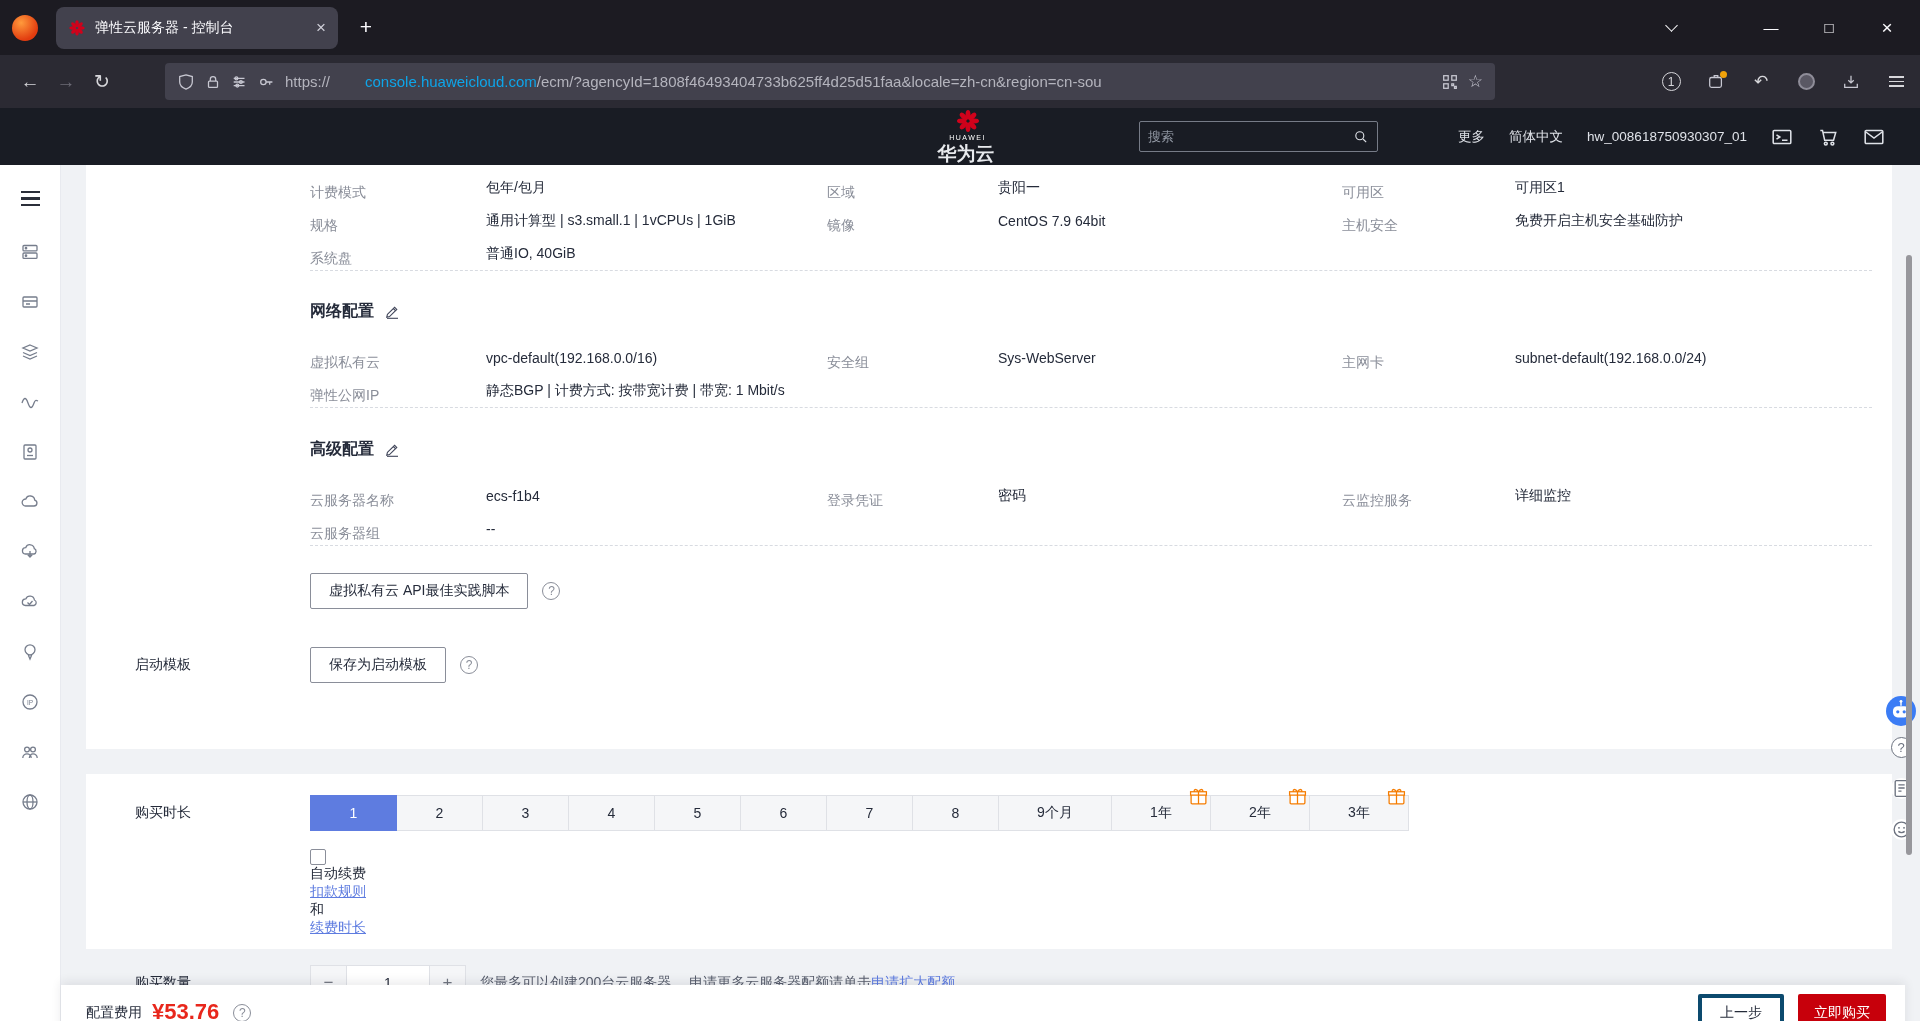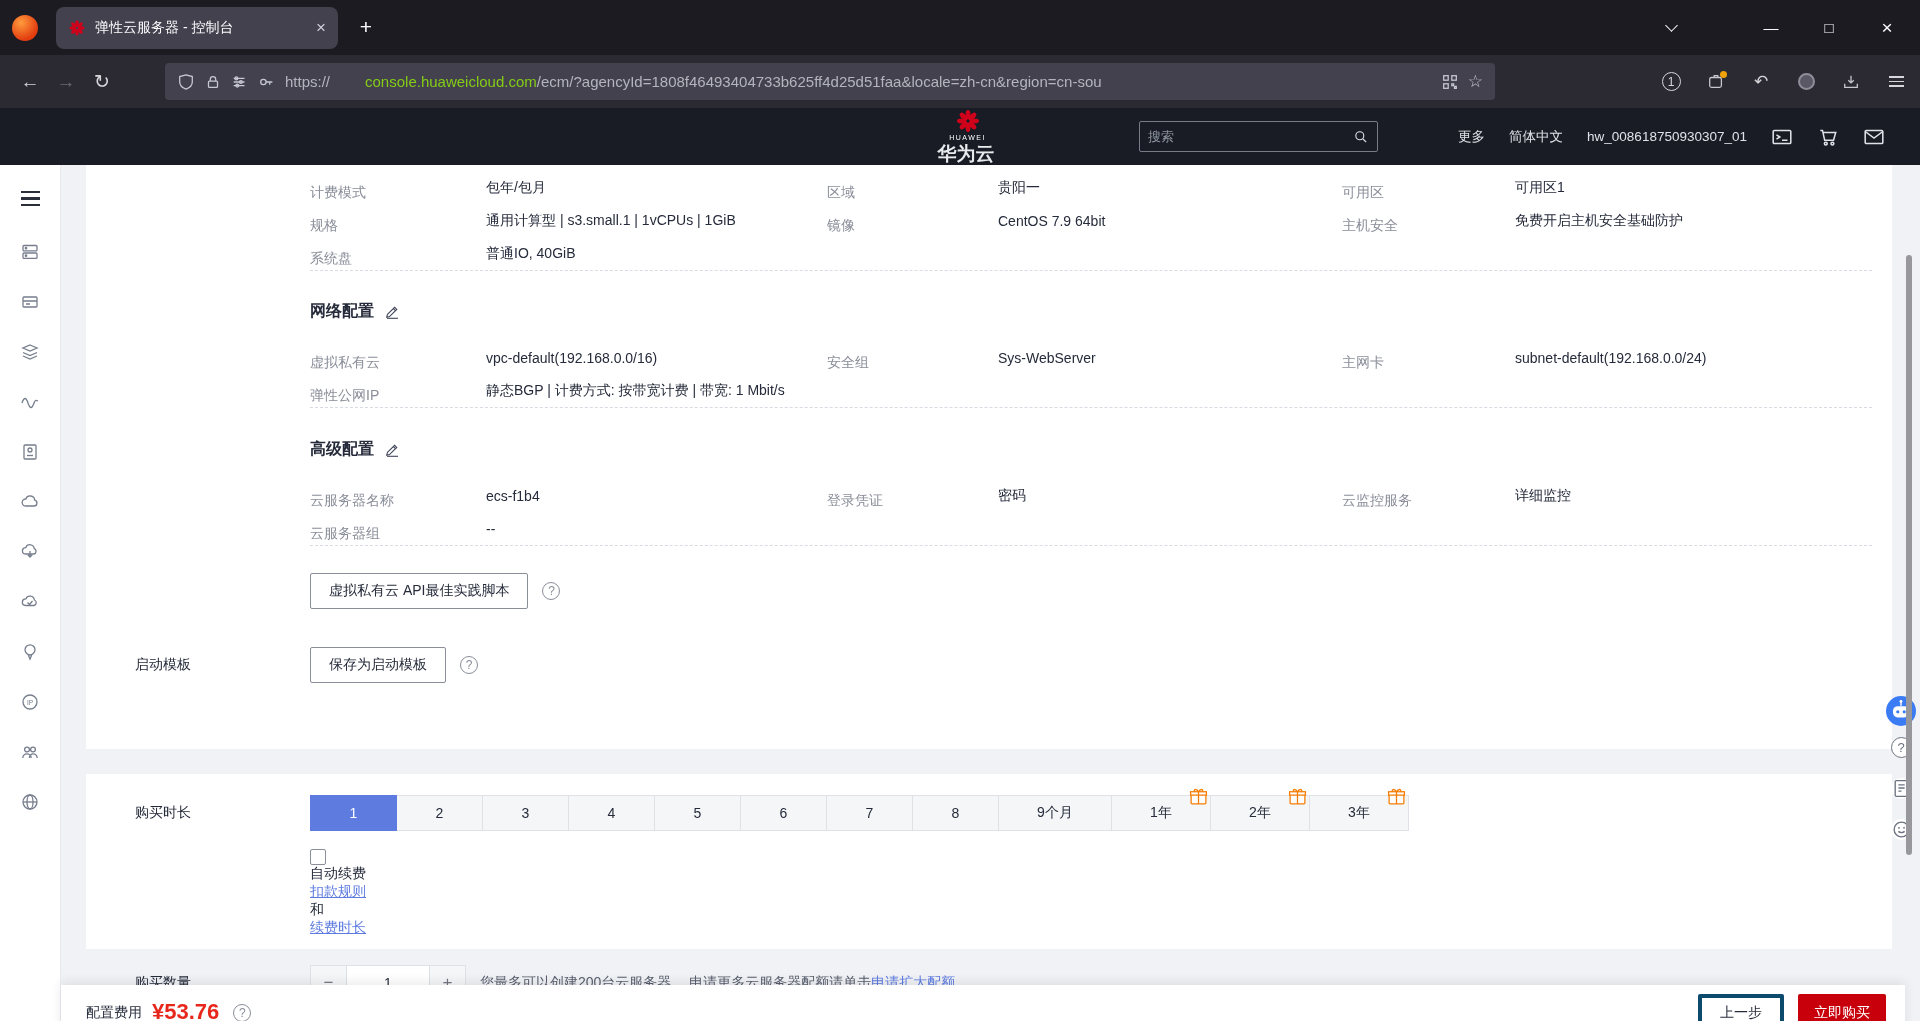--- a/index.html
+++ b/index.html
@@ -24,21 +24,21 @@
   .chev { width:9px; height:9px; border-right:1.6px solid #fbfbfe; border-bottom:1.6px solid #fbfbfe;
     transform:rotate(45deg); margin-top:-4px; }
 
   .urlrow { position:absolute; top:55px; left:0; right:0; height:53px; background:#2b2a33;
     display:flex; align-items:center; color:#d7d7db; }
   .nav-btn { width:36px; text-align:center; font-size:19px; flex:none; }
   .nav-btn.dim { color:#6d6c77; }
   .urlfield { position:absolute; left:165px; top:8px; width:1330px; height:37px; background:#42414d;
     border-radius:4px; display:flex; align-items:center; padding:0 12px; font-size:15px; gap:9px; }
   .url-text { white-space:nowrap; overflow:hidden; flex:1; color:#b4b4bd; }
-  .url-text .domain { color:#84cc16;padding-left:35px; }
+  .url-text .domain { color:#0ea5e9;padding-left:35px; }
   .ficon { width:18px; height:18px; flex:none; stroke:#c8c8d2; fill:none; stroke-width:1.4; }
   .star { color:#c8c8d2; font-size:17px; flex:none; }
   .toolbar-right { position:absolute; right:12px; top:0; height:53px; display:flex; align-items:center; gap:21px; }
   .tb-icon { width:24px; height:24px; display:flex; align-items:center; justify-content:center;
     color:#d7d7db; font-size:17px; position:relative; }
   .badge-circle { width:19px; height:19px; border:1.4px solid #d7d7db; border-radius:50%;
     font-size:12px; display:flex; align-items:center; justify-content:center; }
   .ext-badge { position:absolute; right:1px; top:1px; width:7px; height:7px; border-radius:50%; background:#f0a20a; }
   .dark-ball { width:17px; height:17px; border-radius:50%; background:#5a5864; border:2px solid #8f8d99; }
   .burger-bars span { display:block; width:15px; height:1.8px; background:#d7d7db; margin:3px 0; }

